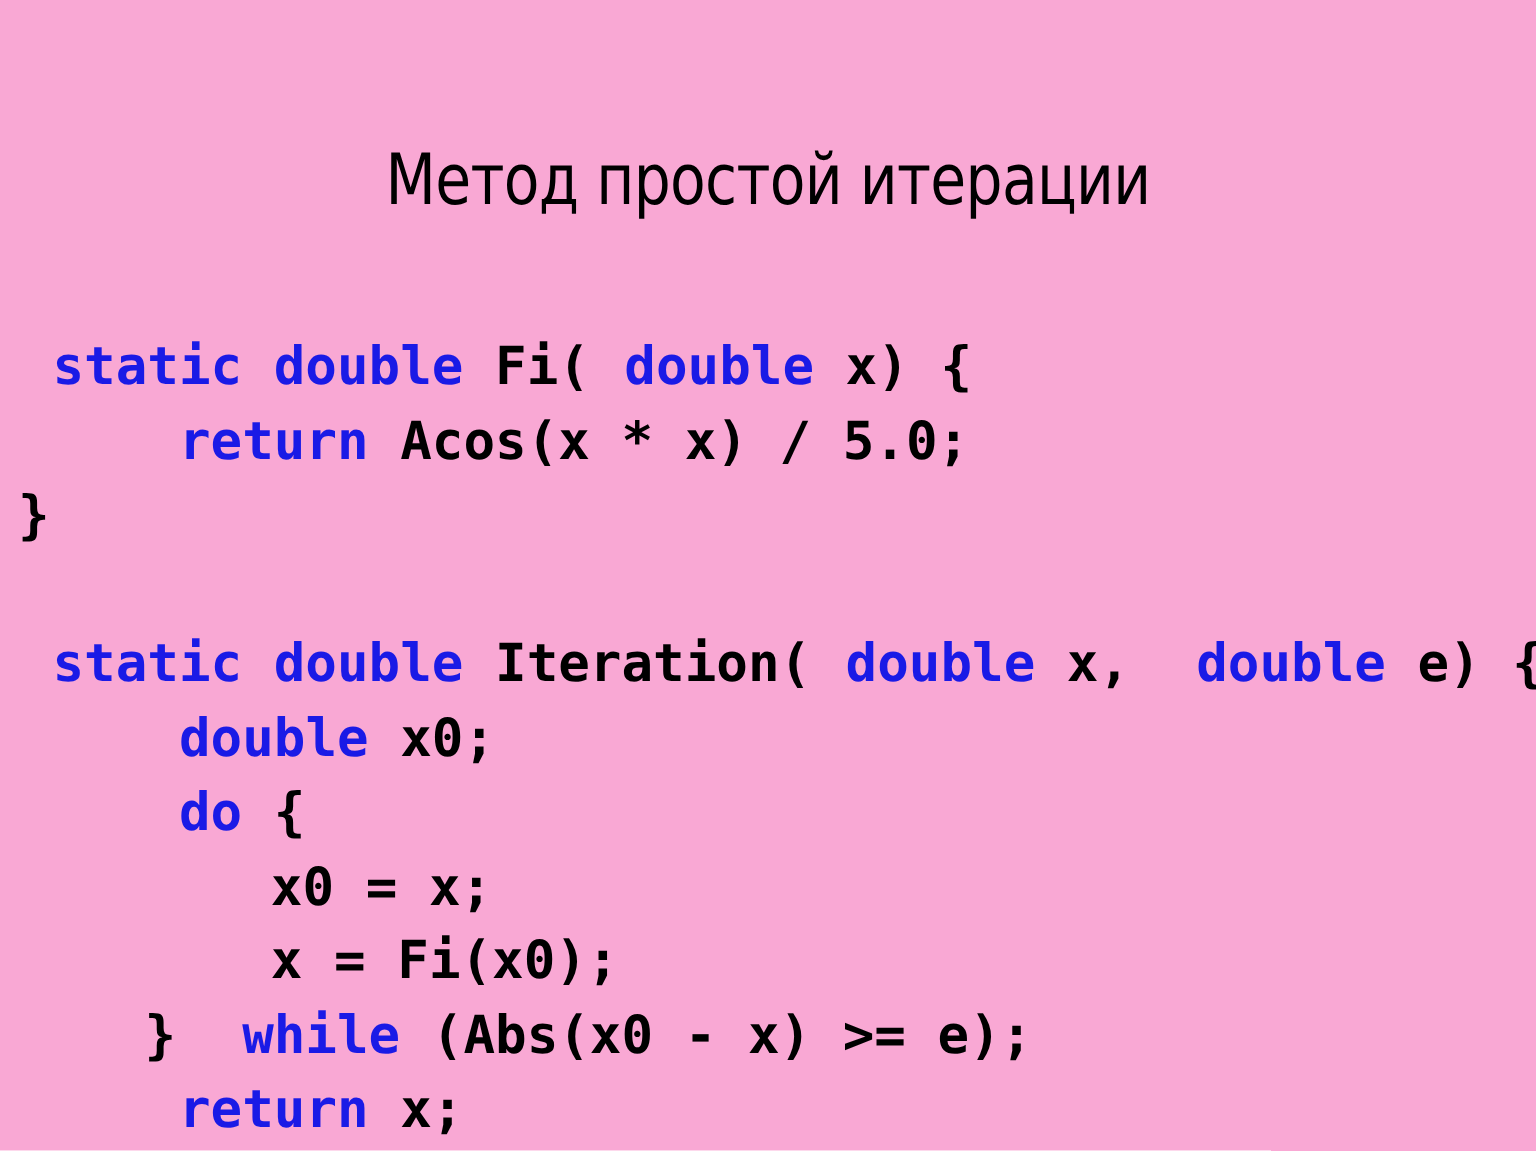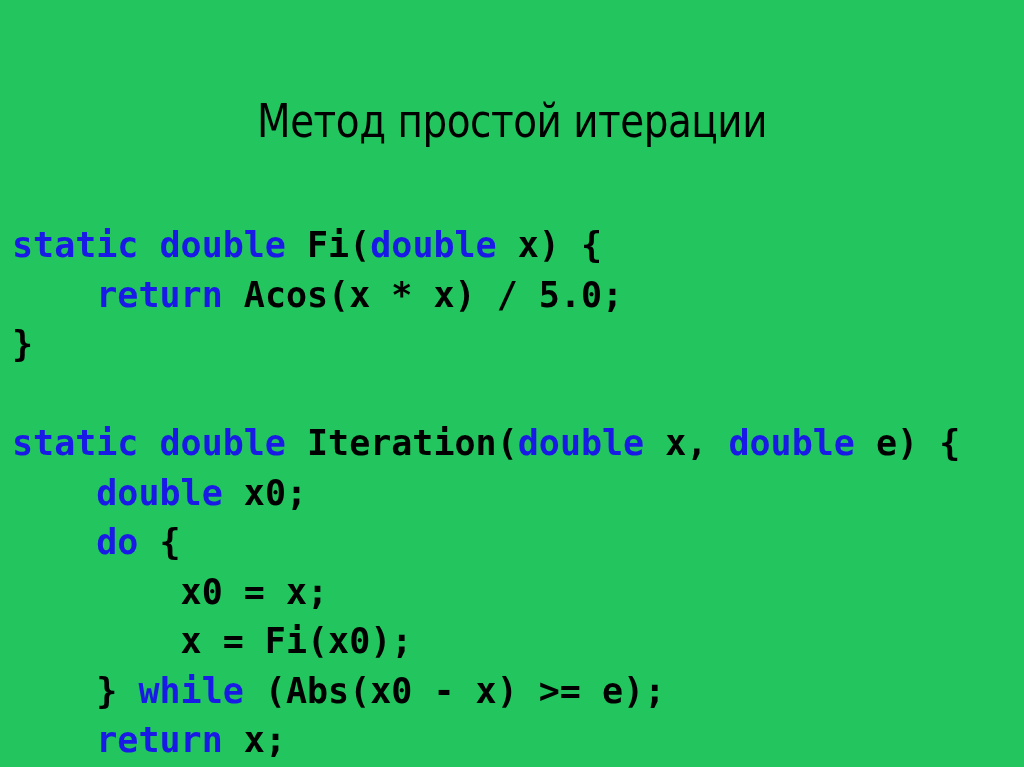--- a/index.html
+++ b/index.html
@@ -12,21 +12,21 @@
     width: 1024px;
     height: 767px;
     position: relative;
     overflow: hidden;
     font-family: "Liberation Sans", sans-serif;
   }
 
   .slide {
     position: absolute;
     inset: 0;
-    background: #22c55e;
+    background: #f9a8d4;
     padding-left: 24px;
   }
 
   
   .slide-title {
     position: absolute;
     left: 0;
     top: 62px;
     width: 1024px;
     text-align: center;
@@ -58,20 +58,21 @@
   .code-line {
     display: block;
     height: 49.5px;
     white-space: pre;
   }
   .code-line.blank {
     color: transparent;
   }
   .tok-kw {
     color: #1a1ae6;
+    margin-left: 23px;
   }
   .tok-plain {
     color: #000000;
   }
 </style>
 </head>
 <body>
 
 <div class="slide">
 

